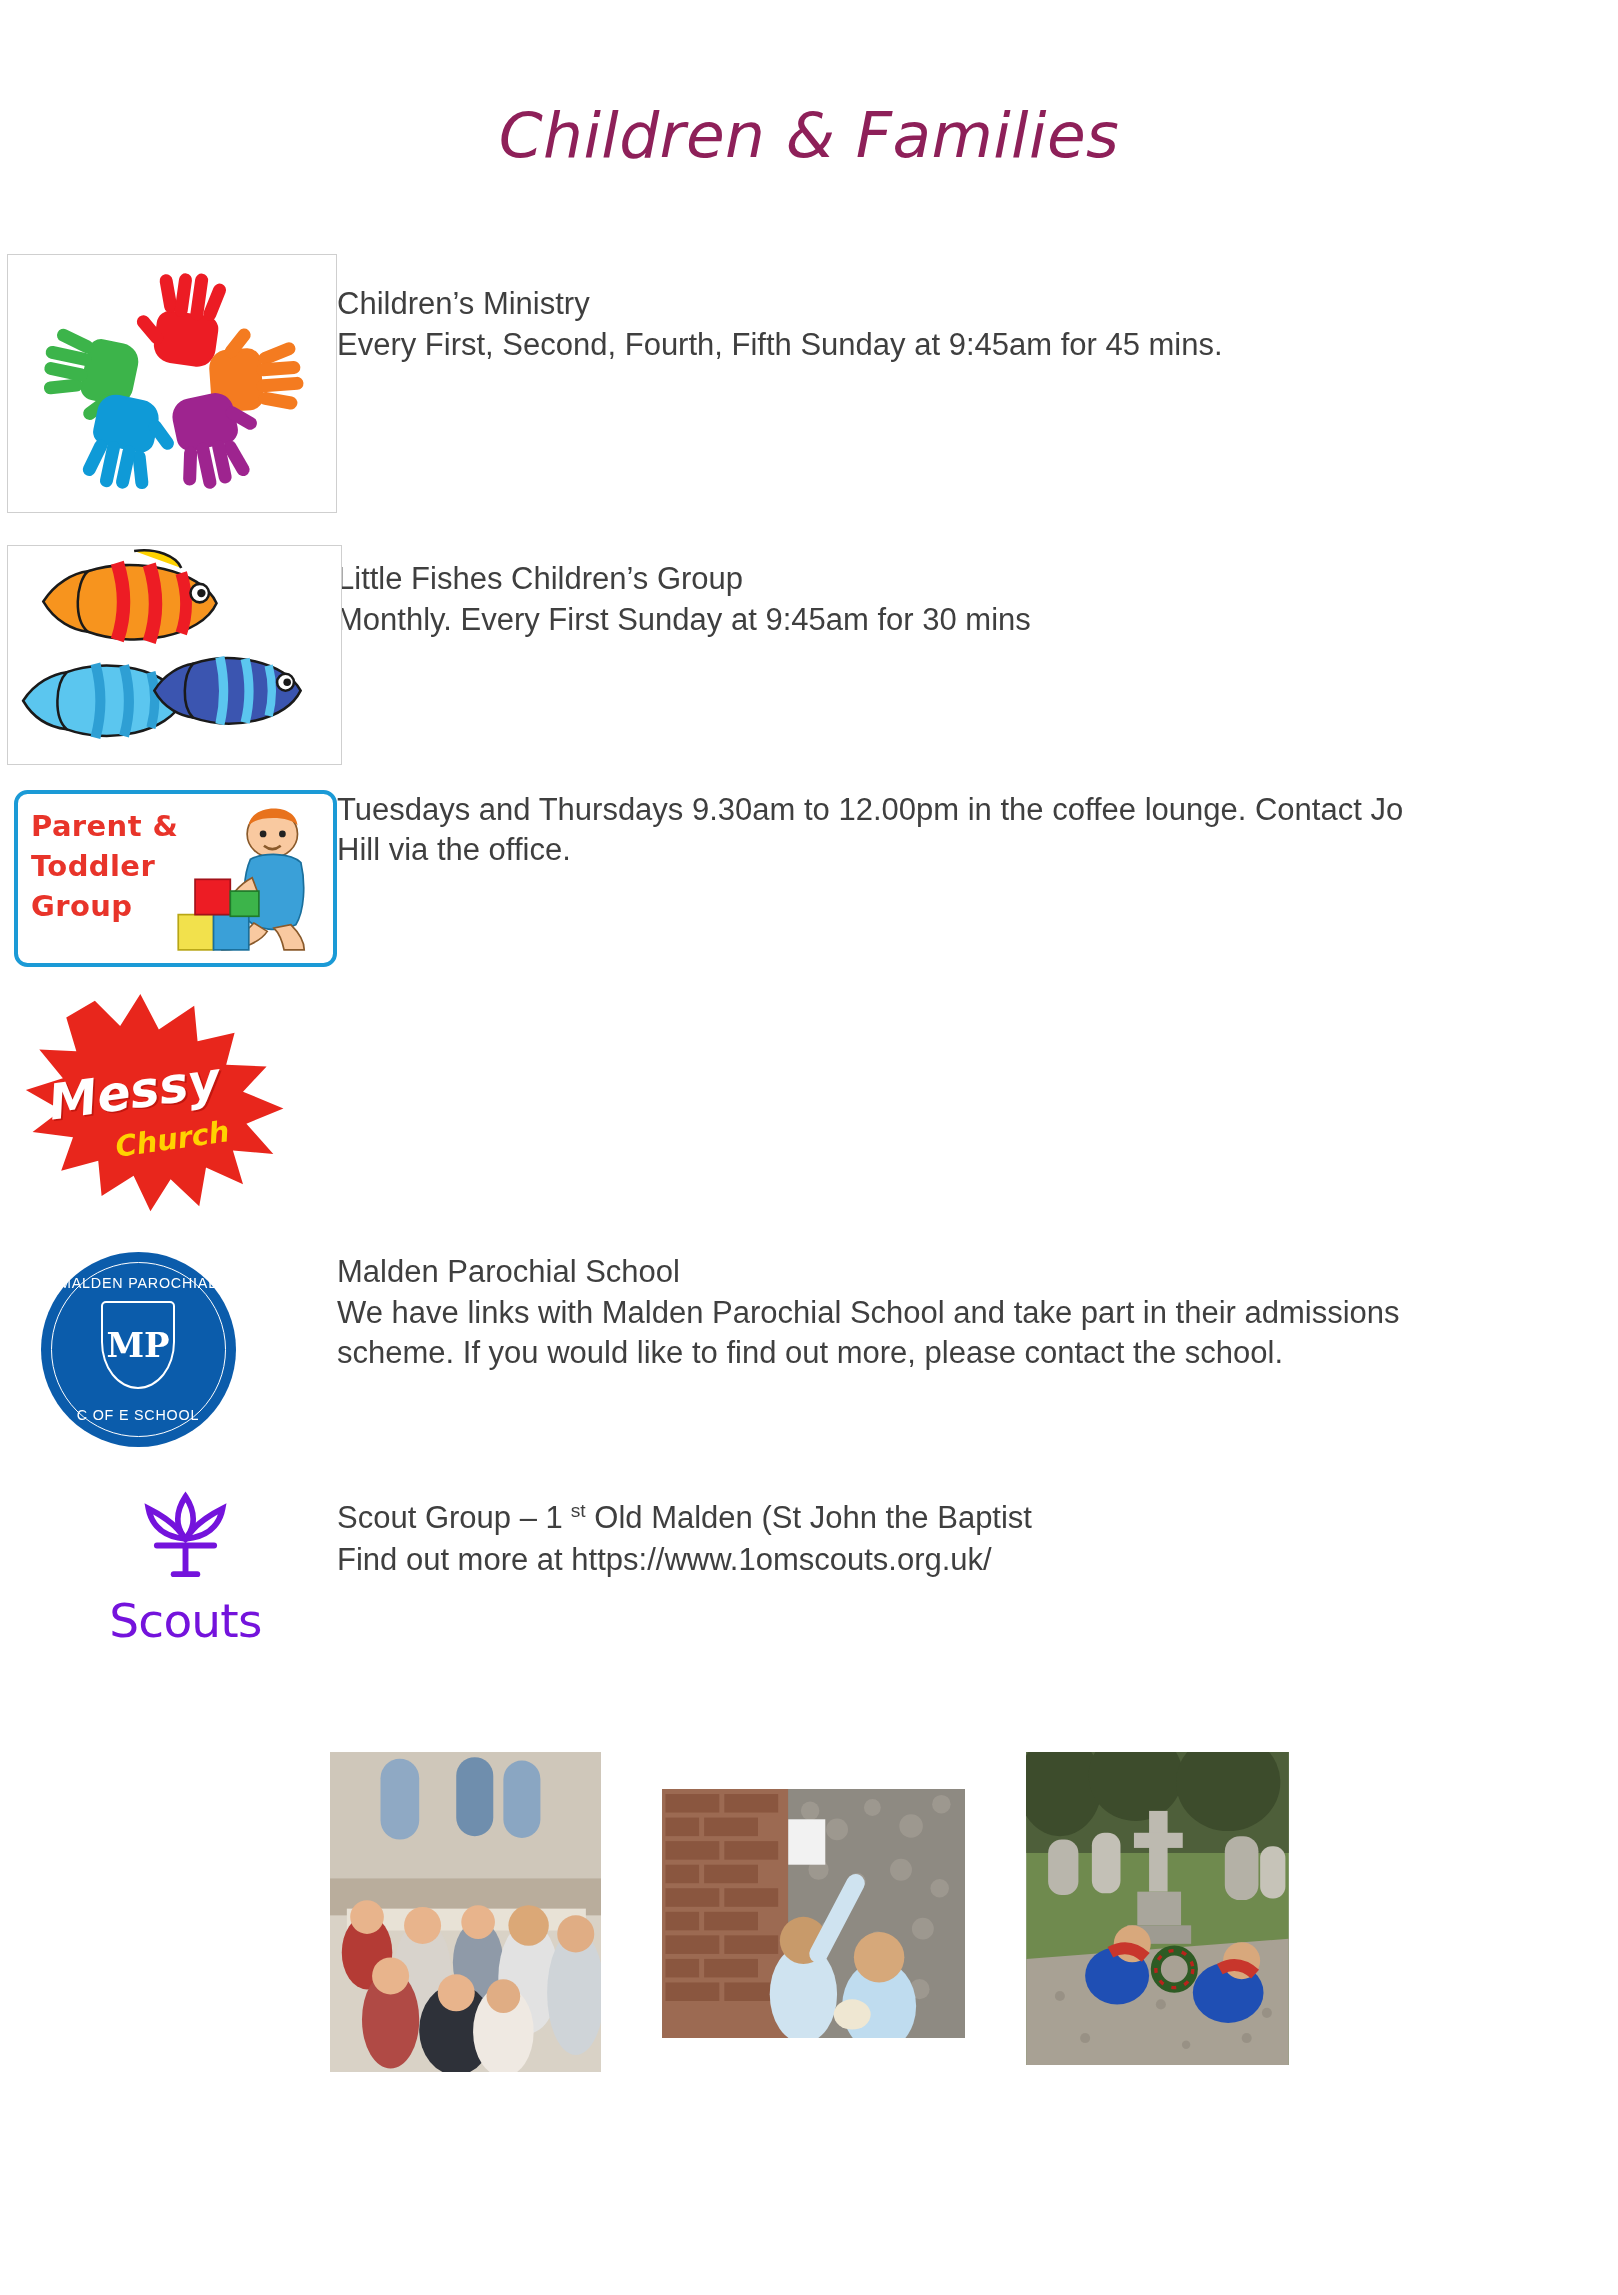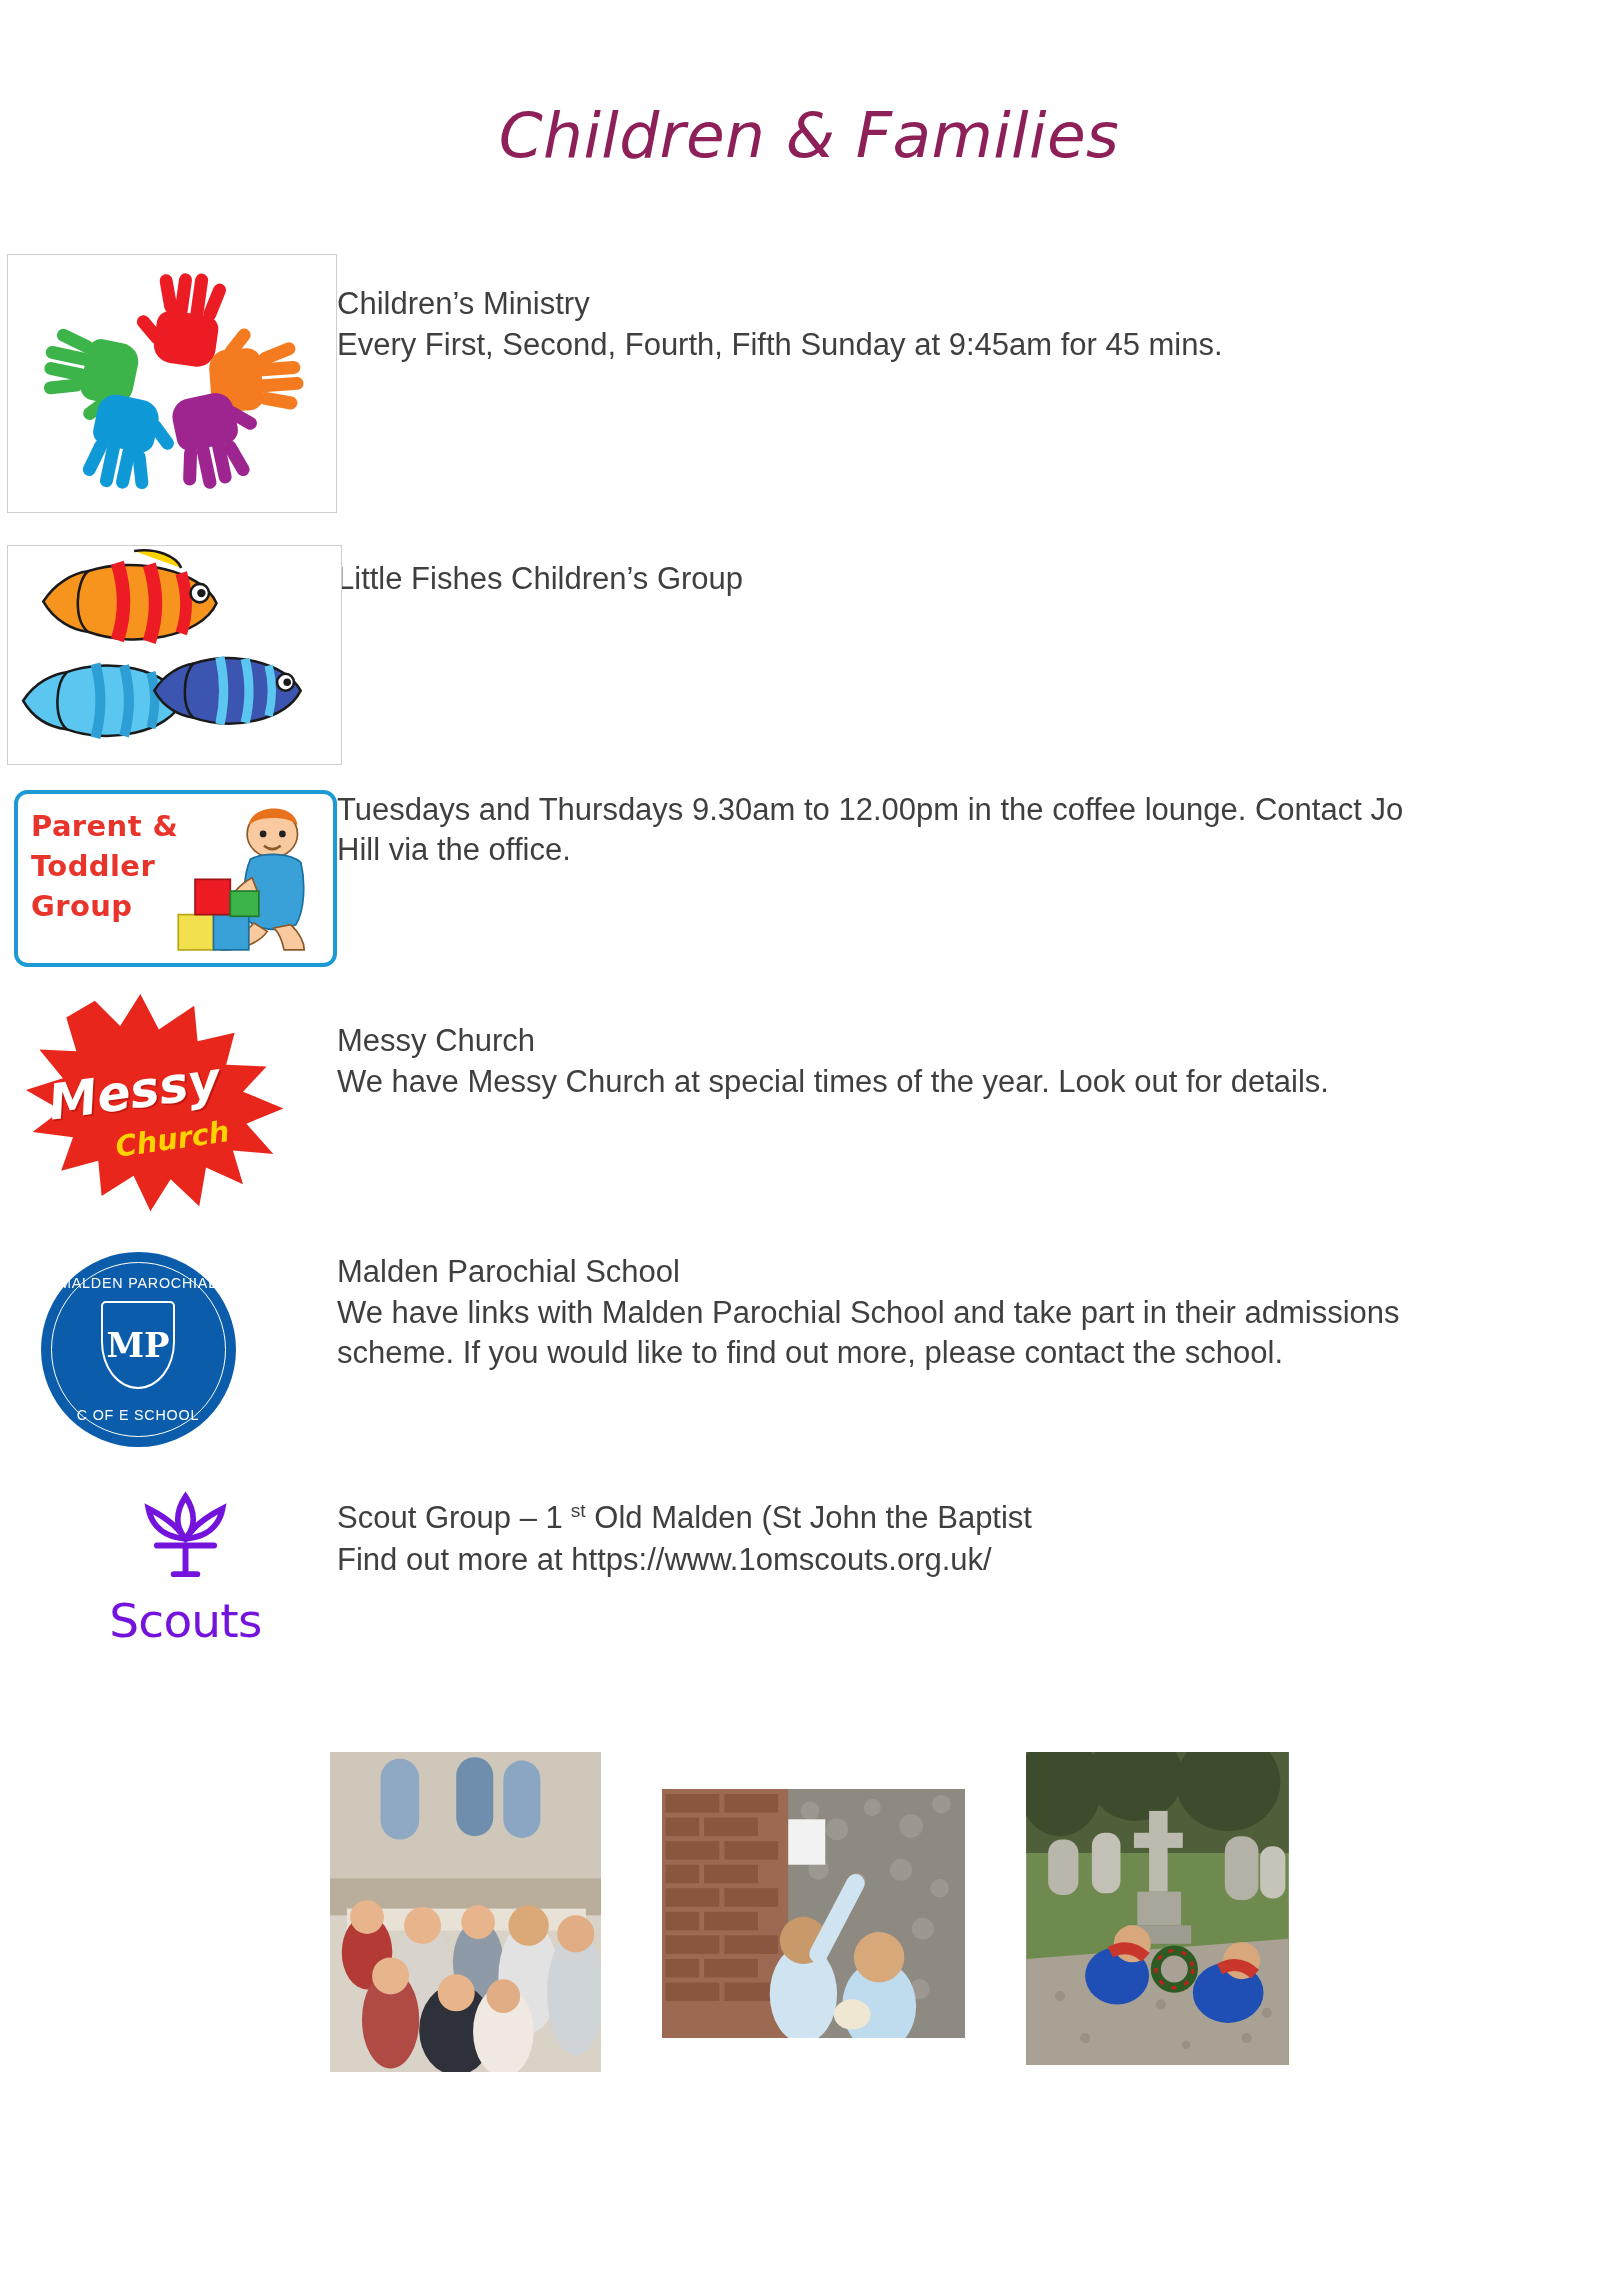--- a/index.html
+++ b/index.html
@@ -361,20 +361,21 @@
               <path d="M282 134 C288 160, 288 186, 282 210" stroke="#5bc6ef" stroke-width="11" fill="none"></path>
               <path d="M310 142 C315 162, 315 182, 310 202" stroke="#5bc6ef" stroke-width="10" fill="none"></path>
               <circle cx="330" cy="162" r="10" fill="#fff" stroke="#1a1a1a" stroke-width="3"></circle>
               <circle cx="332" cy="162" r="4.5" fill="#1a1a1a"></circle>
             </g>
           </svg>
         </div>
       </div>
       <div class="entry-text" style="padding-top:13.5px;">
         <p class="entry-title">Little Fishes Children’s Group</p>
+        <p class="entry-body">Monthly. Every First Sunday at 9:45am for 30 mins</p>
       </div>
     </div>
 
     <div class="entry" style="margin-bottom:22px;">
       <div class="entry-icon">
         <div class="ptg-box">
           <div class="ptg-text">
             <div>Parent &amp;</div>
             <div>Toddler</div>
             <div>Group</div>
@@ -408,24 +409,20 @@
         <div class="messy-box">
           <svg width="320" height="234" viewBox="0 0 380 278" style="position:absolute;left:0;top:0;">
             <path d="M96 14 L126 44 L150 6 L172 48 L214 20 L218 62 L262 52 L252 90 L300 92 L272 122
                      L320 142 L276 160 L308 196 L260 192 L272 232 L228 212 L220 258 L186 226 L162 264
                      L142 222 L104 246 L100 204 L56 216 L70 176 L22 170 L56 144 L14 120 L58 106
                      L30 72 L74 74 L62 34 Z" fill="#e8261c"></path>
           </svg>
           <div class="messy-word">Messy</div>
           <div class="messy-sub">Church</div>
         </div>
-      </div>
-      <div class="entry-text" style="padding-top:32px;">
-        <p class="entry-title">Messy Church</p>
-        <p class="entry-body">We have Messy Church at special times of the year.  Look out for details.</p>
       </div>
     </div>
 
     <div class="entry" style="margin-bottom:35px;">
       <div class="entry-icon">
         <div class="school-box">
           <div class="school-circle"></div>
           <div class="school-ring"></div>
           <div class="school-top-text">MALDEN PAROCHIAL</div>
           <div class="school-bottom-text">C OF E SCHOOL</div>

